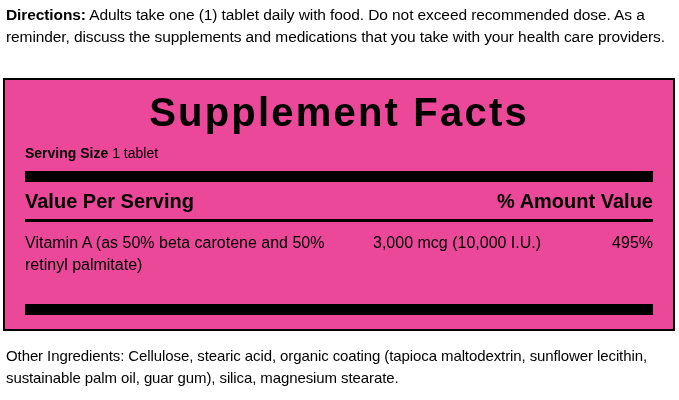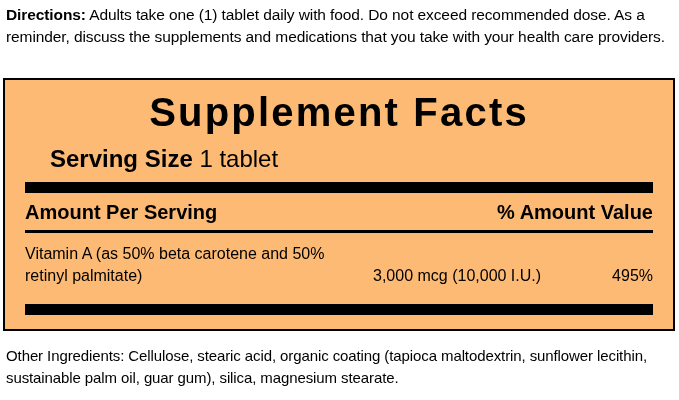--- a/index.html
+++ b/index.html
@@ -37,41 +37,40 @@
 
   
   .sf-panel {
     position: absolute;
     left: 3px;
     top: 78px;
     width: 672px;
     height: 253px;
     border: 2px solid #000000;
     box-sizing: border-box;
-    background: #fdba74;
+    background: #ec4899;
   }
   .sf-inner {
     position: relative;
     margin: 0 20px;
     height: 100%;
   }
   .sf-title {
     font-size: 40px;
     font-weight: bold;
     letter-spacing: 2.2px;
     text-align: center;
     line-height: 1;
     padding-top: 12px;
     white-space: nowrap;
   }
   .serving-size {
-    font-size: 24px;
+    font-size: 14px;
     margin-top: 14px;
     line-height: 1.1;
-    margin-left: 25px;
   }
   .serving-size .ss-label {
     font-weight: bold;
   }
   .serving-size .ss-value {
     font-weight: normal;
   }
   .rule-thick {
     height: 11px;
     background: #000000;
@@ -86,21 +85,21 @@
     display: flex;
     justify-content: space-between;
     align-items: baseline;
     font-size: 20px;
     font-weight: bold;
     margin-top: 8px;
     line-height: 1.1;
   }
   .nutrient-row {
     display: flex;
-    align-items: flex-end;
+    align-items: flex-start;
     font-size: 16px;
     margin-top: 10px;
     line-height: 1.35;
   }
   .nutrient-name {
     flex: 0 0 auto;
     width: 332px;
   }
   .nutrient-amount {
     flex: 0 0 auto;
@@ -147,21 +146,21 @@
       <div class="sf-title">Supplement Facts</div>
 
       <div class="serving-size">
         <span class="ss-label">Serving Size</span>
         <span class="ss-value">1 tablet</span>
       </div>
 
       <div class="rule-thick"></div>
 
       <div class="amount-row">
-        <span>Amount Per Serving</span>
+        <span>Value Per Serving</span>
         <span>% Amount Value</span>
       </div>
 
       <div class="rule-thin"></div>
 
       <div class="nutrient-row">
         <span class="nutrient-name">Vitamin A (as 50% beta carotene and 50% retinyl palmitate)</span>
         <span class="nutrient-amount">3,000 mcg  (10,000 I.U.)</span>
         <span class="nutrient-dv">495%</span>
       </div>

